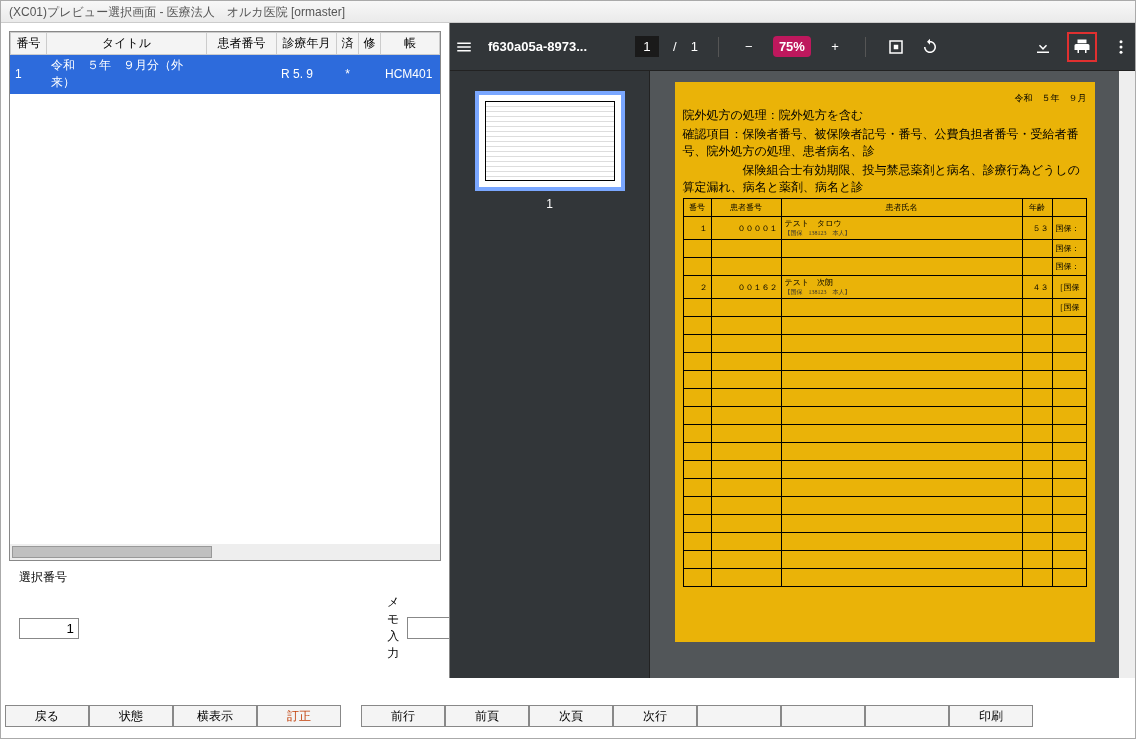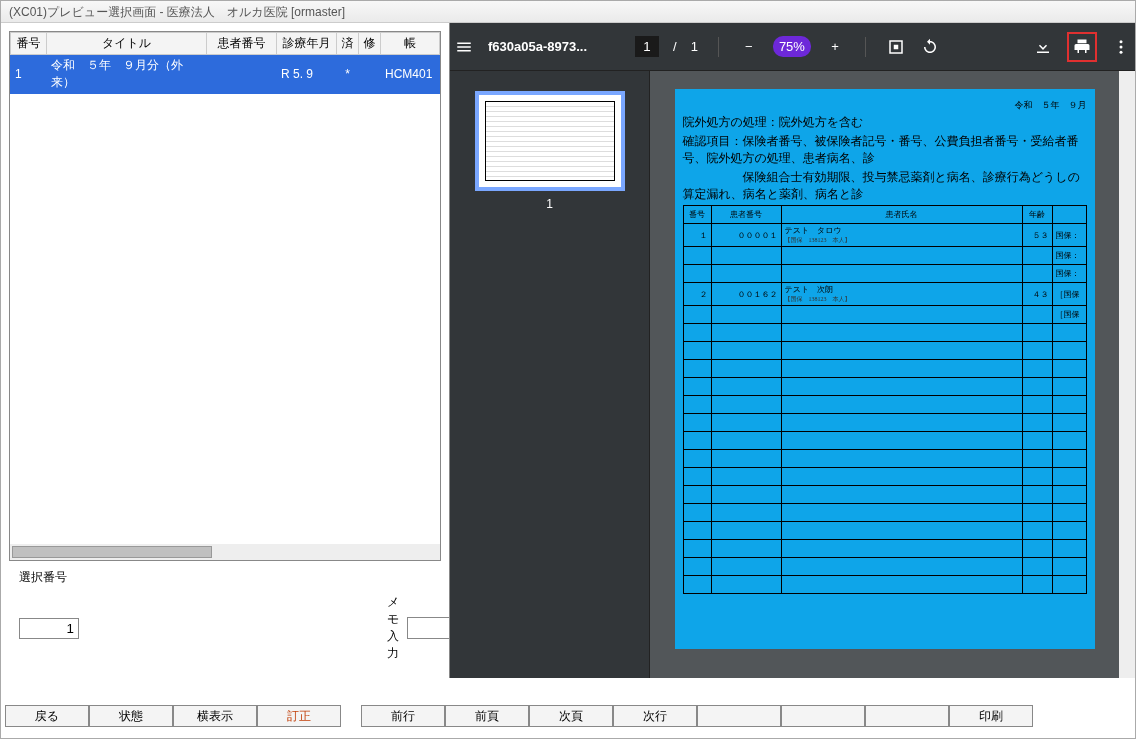--- a/index.html
+++ b/index.html
@@ -11,41 +11,41 @@
 .table-box { border: 1px solid #888; height: 530px; background: #fff; overflow: hidden; position: relative; }
 .tbl { width: 100%; border-collapse: collapse; font-size: 12px; }
 .tbl th { background: #f4f4f4; border: 1px solid #ccc; padding: 2px 4px; font-weight: normal; }
 .tbl td { border: 1px solid #ddd; padding: 2px 4px; }
 .tbl tr.sel td { background: #2d6bdc; color: #fff; border-color: #2d6bdc; }
 .hscroll { position: absolute; bottom: 0; left: 0; right: 0; height: 16px; background: #eee; display:flex; align-items:center; }
 .hscroll .thumb { background:#c0c0c0; height:12px; width:200px; margin-left:2px; border:1px solid #999; }
 .bottom-area { padding: 8px 10px 0; }
 .line { display: flex; align-items: center; gap: 8px; margin-bottom: 8px; }
 .num-input { width: 60px; text-align: right; padding: 2px 4px; border: 1px solid #888; }
-.memo-label { margin-left: 300px; }
+.memo-label { margin-left: 300px; text-align: center; }
 .memo-input { flex:1; border:1px solid #888; height:22px; }
 .button-row { display: flex; gap: 0; padding: 2px 4px 20px; margin-top: 25px; }
 .btn { border: 1px solid #888; background: #f4f4f4; height: 22px; flex: 1; font-size: 12px; cursor: pointer; }
 .btn.small { flex: 0 0 84px; }
 .btn.disabled { color: #c2410c; }
 .btn.empty { background:#f4f4f4; }
 .pdf-viewer { flex: 1; background: #323639; display: flex; flex-direction: column; border-left:1px solid #888; }
 .pdf-toolbar { height: 48px; background: #323639; color: #fff; display:flex; align-items:center; padding: 0 4px; gap:14px; font-family: Arial,sans-serif; font-size:13px; border-bottom:1px solid #222; }
 .pdf-toolbar .spacer { flex:1; }
 .pdf-toolbar .pagebox { background:#1a1a1a; color:#fff; border:none; width:24px; text-align:center; padding:3px; }
-.pdf-toolbar .zoom { background:#6d28d9; padding:3px 6px; border-radius:10px; }
+.pdf-toolbar .zoom { background:#be185d; padding:3px 6px; border-radius:4px;font-weight:bold; }
 .iconbtn { width:20px; height:20px; display:flex; align-items:center; justify-content:center; cursor:pointer; fill:#fff; color:#fff; }
 .highlight { border:2px solid #e03030; padding:3px; }
 .pdf-body { flex:1; display:flex; overflow:hidden; }
 .thumb-pane { width:200px; background:#323639; padding:20px; display:flex; flex-direction:column; align-items:center; border-right:1px solid #222; }
 .thumb-page { width:150px; height:100px; background:#fff; border:4px solid #7aa7ff; display:flex; align-items:center; justify-content:center; }
 .thumb-page .mini { width:130px; height:80px; border:1px solid #000; background:repeating-linear-gradient(#fff,#fff 4px,#ddd 4px,#ddd 5px); }
 .thumb-num { color:#fff; margin-top:6px; }
 .doc-pane { flex:1; background:#525659; overflow:auto; padding:10px; }
-.page { background:#0ea5e9; width:420px; min-height:560px; margin:8px auto; padding:10px 8px; font-size:8px; font-family:"MS Mincho",serif; }
+.page { background:#eab308; width:420px; min-height:560px; margin:1px auto; padding:10px 8px; font-size:8px; font-family:"MS Mincho",serif; }
 .page .hdr-right { text-align:right; font-size:9px; }
 .page .note { font-size:12px; margin:2px 0; }
 .doc-table { width:100%; border-collapse:collapse; font-size:8px; }
 .doc-table th,.doc-table td { border:1px solid #000; padding:1px 3px; height:18px; }
 .doc-table th { font-weight:normal; text-align:center; }
 .doc-table .r { text-align:right; }
 .doc-table .sub { font-size:6px; color:#333; }
 .vscroll { width:16px; background:#eee; }
 </style>
 </head>

